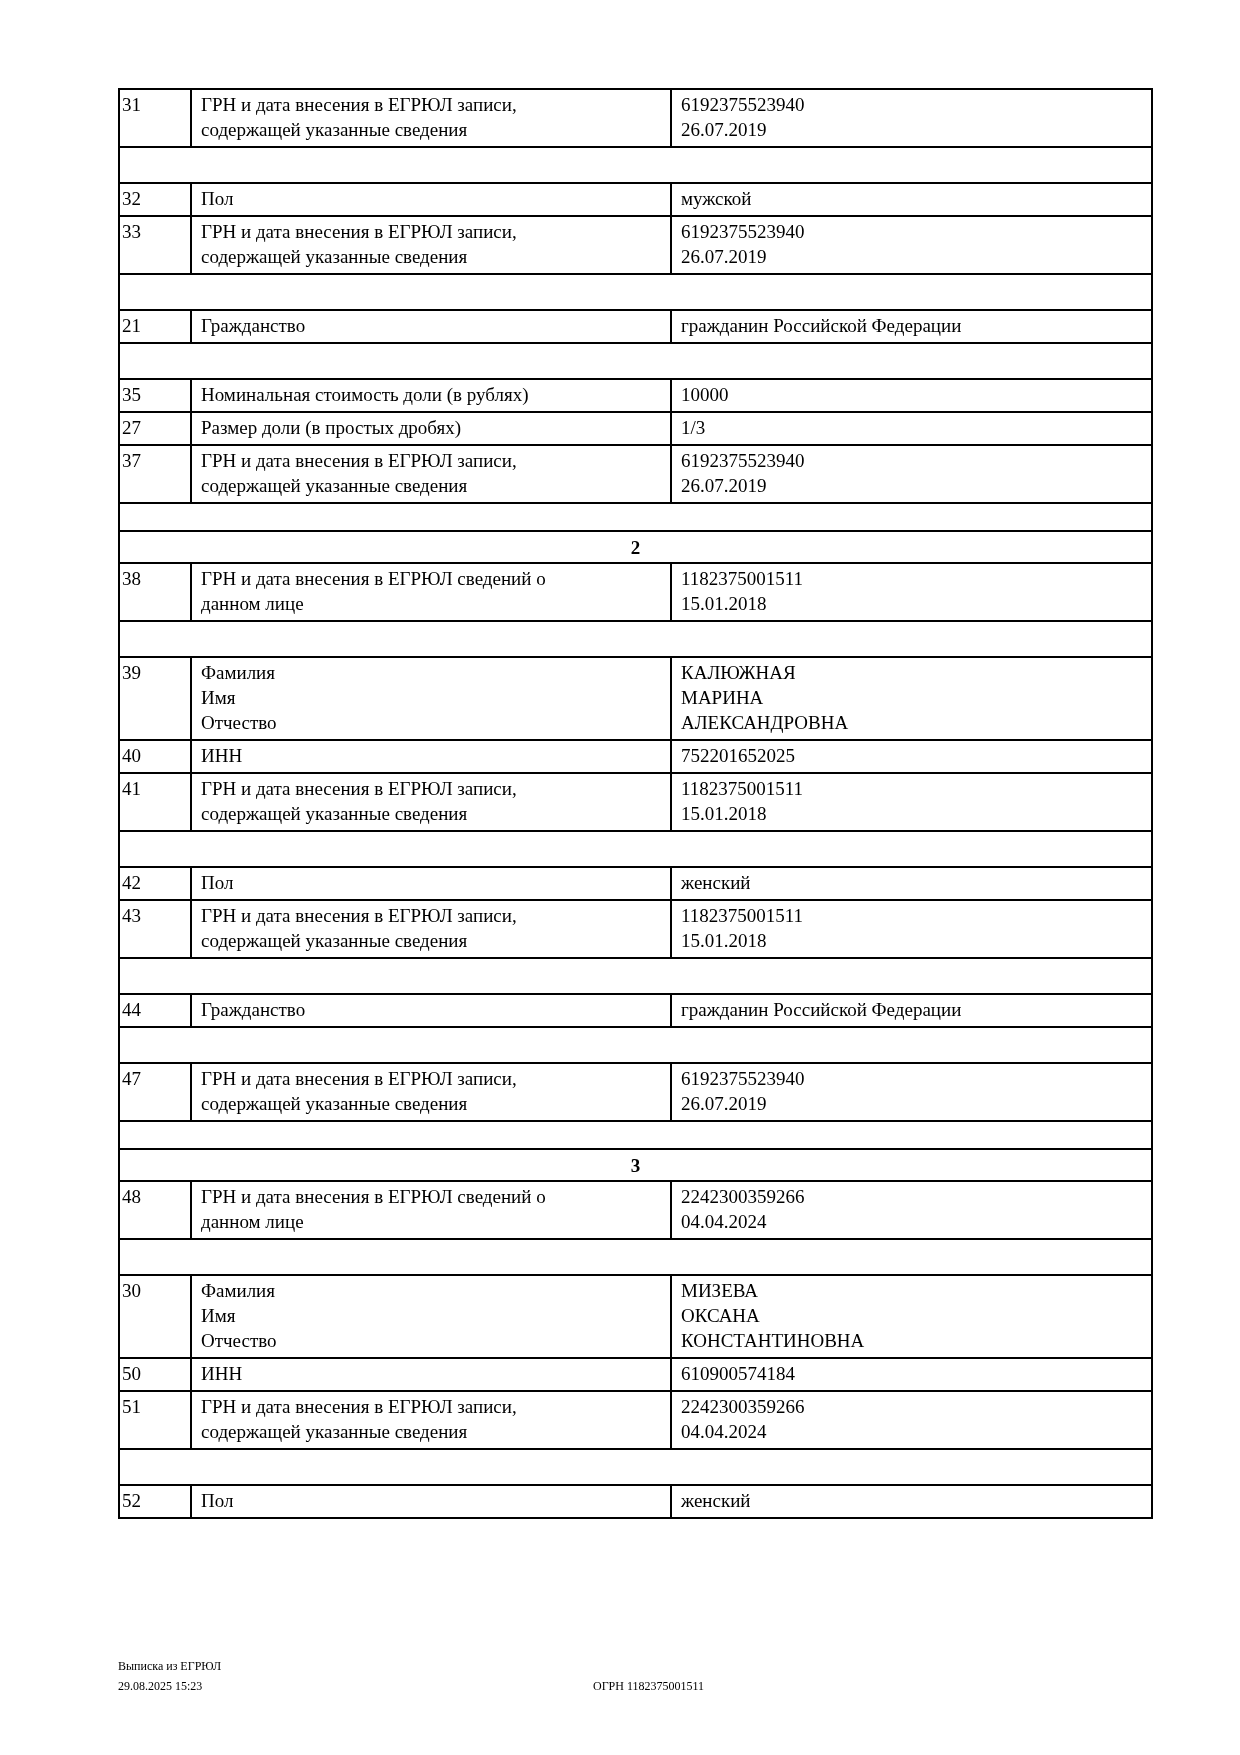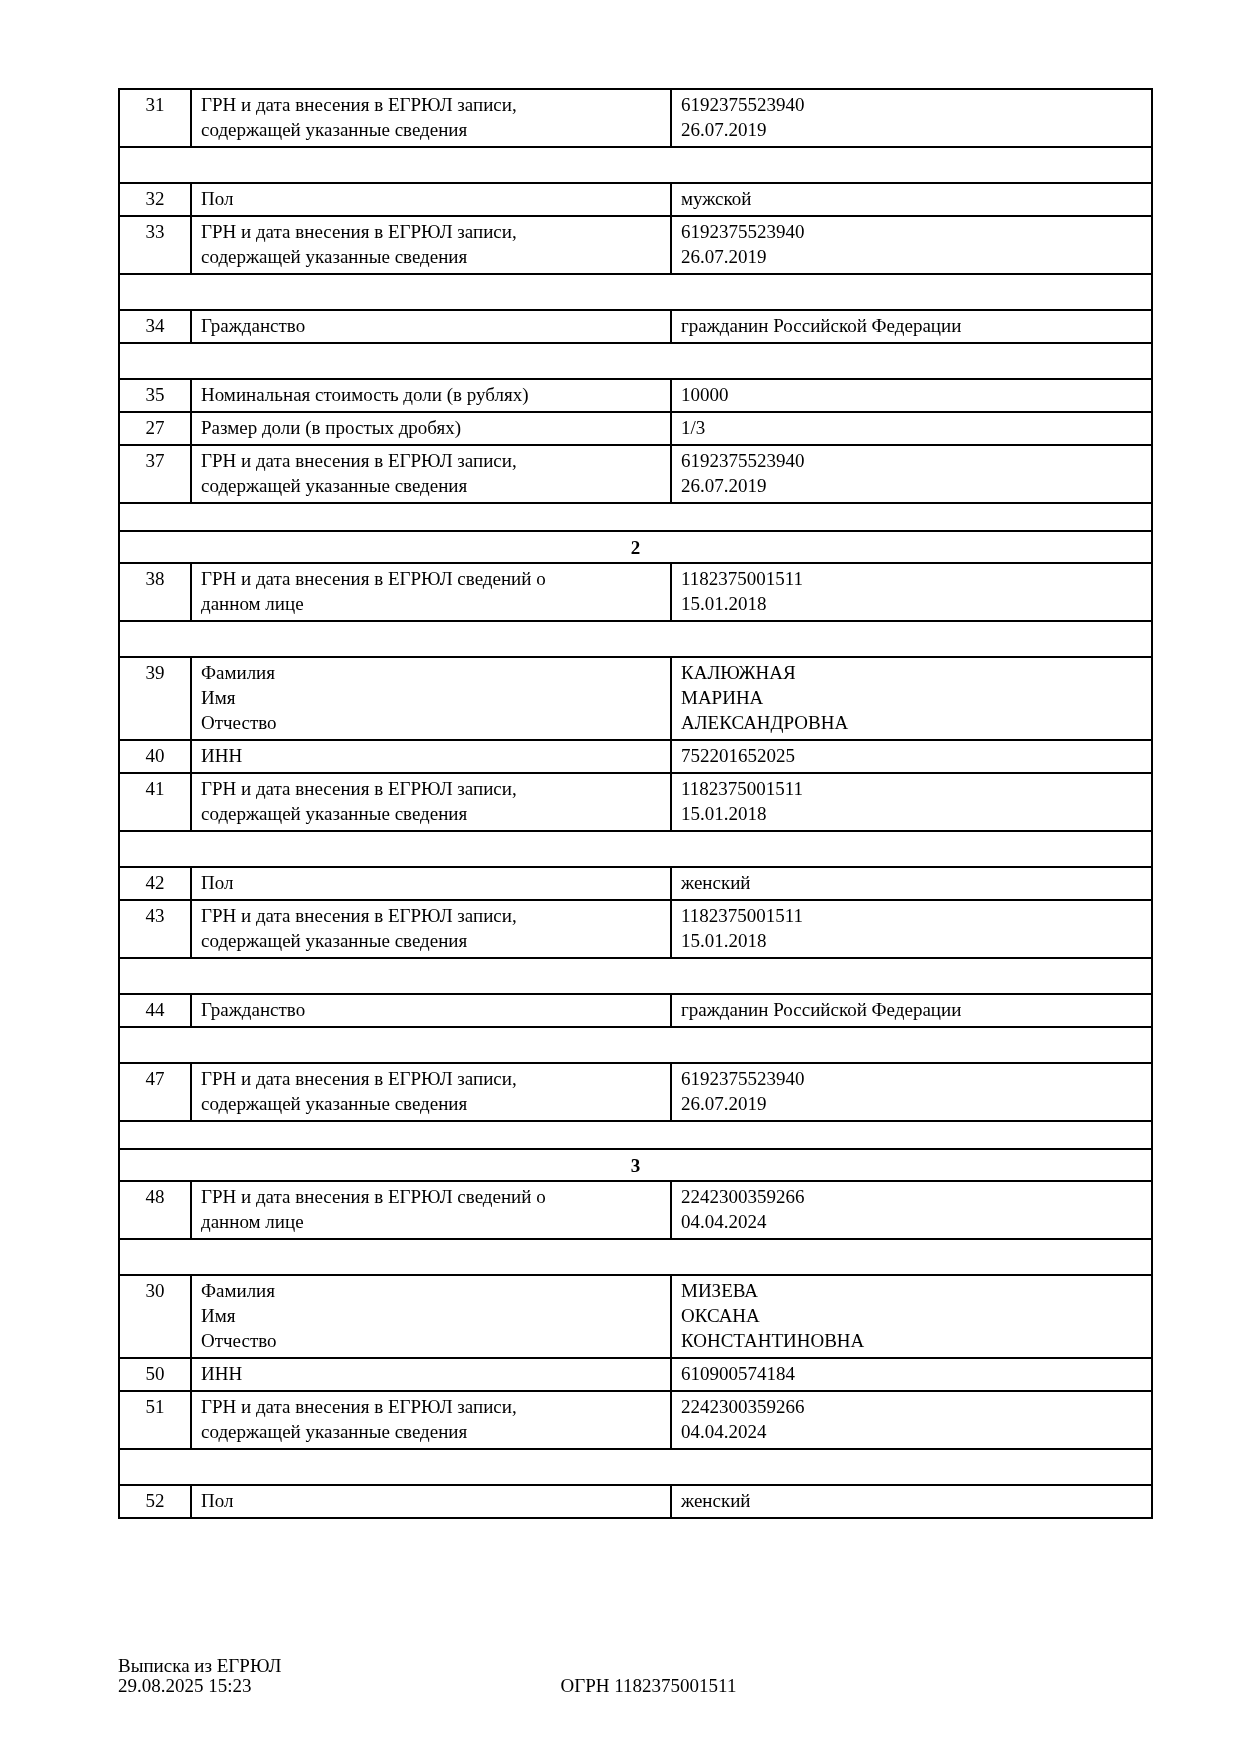--- a/index.html
+++ b/index.html
@@ -25,21 +25,20 @@
     font-size: 19px;
     line-height: 25px;
     color: #000000;
   }
   table.egrul td {
     border: 2px solid #000000;
     vertical-align: top;
     padding: 2px 8px 4px 9px;
   }
   table.egrul td.num {
-    text-align: center;
     padding-left: 2px;
     padding-right: 2px;
   }
   table.egrul td.label,
   table.egrul td.value {
     white-space: pre-line;
     margin-left: 7px;
   }
   table.egrul col.c-num   { width: 72px; }
   table.egrul col.c-label { width: 480px; }
@@ -61,21 +60,21 @@
   }
 
   .footer {
     position: absolute;
     left: 118px;
     top: 1656px;
     width: 1033px;
     display: grid;
     grid-template-columns: 1fr auto 1fr;
     align-items: end;
-    font-size: 19px;
+    font-size: 12px;
     line-height: 20px;
     color: #000000;
   }
   .footer .f-left   { text-align: left; }
   .footer .f-center { text-align: right; margin-left: 28px; }
   .footer .f-right  { text-align: right; }
 </style>
 </head>
 <body>
 
@@ -107,21 +106,21 @@
           <td class="num">33</td>
           <td class="label">ГРН и дата внесения в ЕГРЮЛ записи,
 содержащей указанные сведения</td>
           <td class="value">6192375523940
 26.07.2019</td>
         </tr>
         <tr class="spacer-row">
           <td colspan="3"></td>
         </tr>
         <tr>
-          <td class="num">34</td>
+          <td class="num">21</td>
           <td class="label">Гражданство</td>
           <td class="value">гражданин Российской Федерации</td>
         </tr>
         <tr class="spacer-row">
           <td colspan="3"></td>
         </tr>
         <tr>
           <td class="num">35</td>
           <td class="label">Номинальная стоимость доли (в рублях)</td>
           <td class="value">10000</td>

